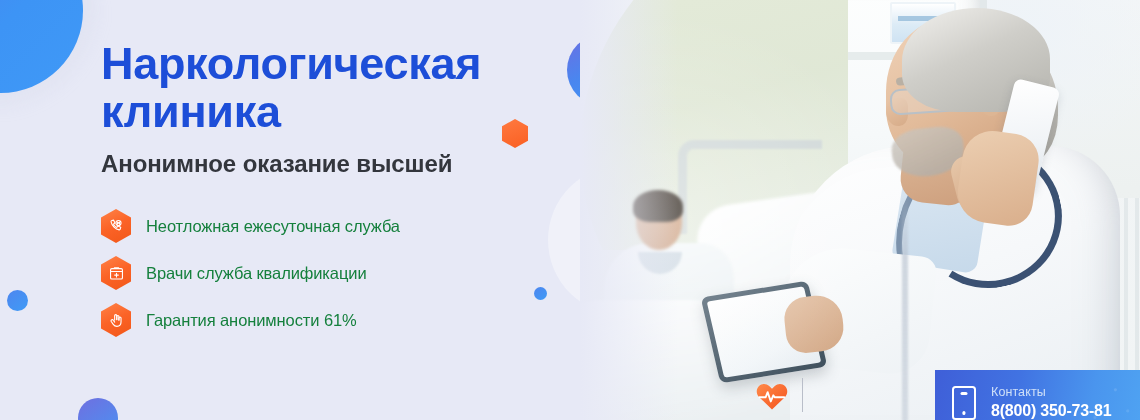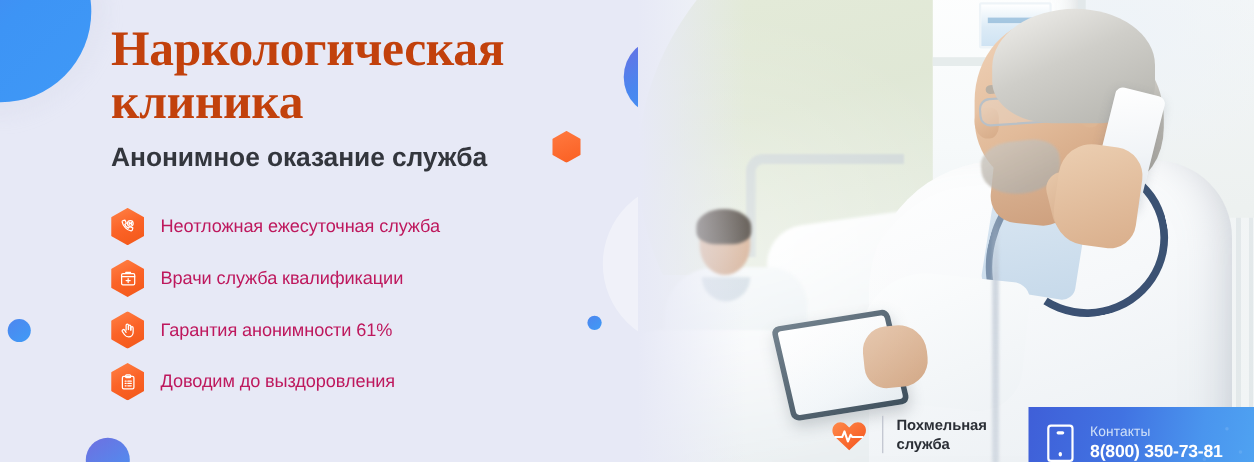--- a/index.html
+++ b/index.html
@@ -494,27 +494,26 @@
   
   .content {
     position: absolute;
     left: 101px;
     top: 0;
     width: 430px;
     height: 420px;
   }
   .title {
     margin: 0;
-    padding-top: 20px;
+    padding-top: 40px;
     font-size: 45px;
     line-height: 48px;
     font-weight: 700;
     letter-spacing: -0.3px;
-    color: #c2410c;
-    font-family: Liberation Serif, serif;
+    color: #1d4ed8;
   }
   .subtitle {
     margin: 14px 0 0 0;
     font-size: 24px;
     line-height: 28px;
     font-weight: 700;
     color: #33363d;
     letter-spacing: -0.1px;
   }
   .features {
@@ -541,21 +540,21 @@
     justify-content: center;
   }
   .feature-icon svg {
     width: 17px;
     height: 17px;
     display: block;
   }
   .feature-label {
     font-size: 16.5px;
     font-weight: 400;
-    color: #be185d;
+    color: #15803d;
     letter-spacing: -0.1px;
     white-space: nowrap;
   }
 
   
   .logo {
     position: absolute;
     left: 755px;
     top: 374px;
     display: flex;
@@ -707,21 +706,21 @@
       </div>
       <div class="doc-hand-low"></div>
       <div class="doc-coat-fold"></div>
       <div class="photo-soft"></div>
     </div>
     <div class="photo-edge"></div>
   </div>
 
   <div class="content">
     <h1 class="title">Наркологическая клиника</h1>
-    <div class="subtitle">Анонимное оказание служба</div>
+    <div class="subtitle">Анонимное оказание высшей</div>
 
     <ul class="features">
 
       <li class="feature">
         <span class="feature-icon">
           <svg viewBox="0 0 24 24" fill="none" stroke="#ffffff" stroke-width="1.6" stroke-linecap="round" stroke-linejoin="round">
             <path d="M5.5 3.6 8 3l1.7 4-2 1.6c.8 2.1 2.6 3.9 4.7 4.7l1.6-2 4 1.7-.6 2.5c-.2.8-.9 1.3-1.7 1.2C10.6 16.1 5.4 10.9 4.3 5.3c-.1-.8.4-1.5 1.2-1.7z"></path>
             <circle cx="14.8" cy="7.2" r="3.6"></circle>
             <path d="M13.4 8.6V5.8M13.4 5.8l1.4 1.6 1.4-1.6M16.2 5.8v2.8"></path>
           </svg>
@@ -745,53 +744,38 @@
         <span class="feature-icon">
           <svg viewBox="0 0 24 24" fill="none" stroke="#ffffff" stroke-width="1.6" stroke-linecap="round" stroke-linejoin="round">
             <path d="M9.4 11.4V5.2a1.5 1.5 0 0 1 3 0v5.6"></path>
             <path d="M12.4 10.6V6.4a1.5 1.5 0 0 1 3 0v5"></path>
             <path d="M15.4 11.4V8.6a1.5 1.5 0 0 1 3 0v5.6c0 3.4-2.4 6-5.8 6-2.6 0-4-1.1-5.2-2.8L4.6 13.4c-.6-.9-.3-1.9.6-2.4.8-.5 1.8-.2 2.3.6l1.9 2.6"></path>
           </svg>
         </span>
         <span class="feature-label">Гарантия анонимности 61%</span>
       </li>
 
-      <li class="feature">
-        <span class="feature-icon">
-          <svg viewBox="0 0 24 24" fill="none" stroke="#ffffff" stroke-width="1.6" stroke-linecap="round" stroke-linejoin="round">
-            <rect x="4.6" y="4.4" width="14.8" height="16.2" rx="1.8"></rect>
-            <rect x="8.8" y="2.4" width="6.4" height="3.8" rx="1.2"></rect>
-            <path d="M8.2 10.6h1.2M8.2 13.6h1.2M8.2 16.6h1.2"></path>
-            <path d="M11.6 10.6h4.4M11.6 13.6h4.4M11.6 16.6h4.4"></path>
-          </svg>
-        </span>
-        <span class="feature-label">Доводим до выздоровления</span>
-      </li>
 
     </ul>
   </div>
 
   <div class="logo">
     <span class="logo-mark">
       <svg viewBox="0 0 34 32" width="34" height="32">
         <defs>
           <linearGradient id="heartGrad" x1="0" y1="0" x2="1" y2="1">
             <stop offset="0%" stop-color="#ff8a4a"></stop>
             <stop offset="100%" stop-color="#f4521c"></stop>
           </linearGradient>
         </defs>
         <path d="M17 30.4 4.2 18.2C1.1 15.2.9 10.3 3.8 7.2 6.6 4.2 11.3 4.2 14.2 7l2.8 2.7L19.8 7c2.9-2.8 7.6-2.8 10.4.2 2.9 3.1 2.7 8-.4 11z" fill="url(#heartGrad)"></path>
         <path d="M4.4 18.3h6.2l2.1-5.1 3.1 9.2 2.5-6.1 1.6 2h9.3" fill="none" stroke="#ffffff" stroke-width="1.9" stroke-linecap="round" stroke-linejoin="round"></path>
       </svg>
     </span>
     <span class="logo-divider"></span>
-    <span class="logo-text">
-      <span>Похмельная</span><br>
-      <span>служба</span>
-    </span>
   </div>
 
   <div class="contacts">
     <span class="contacts-icon">
       <span class="speaker"></span>
       <span class="home-dot"></span>
     </span>
     <span class="contacts-text">
       <span class="contacts-label" style="display: block;">Контакты</span>
       <span class="contacts-phone" style="display: block;">8(800) 350-73-81</span>

